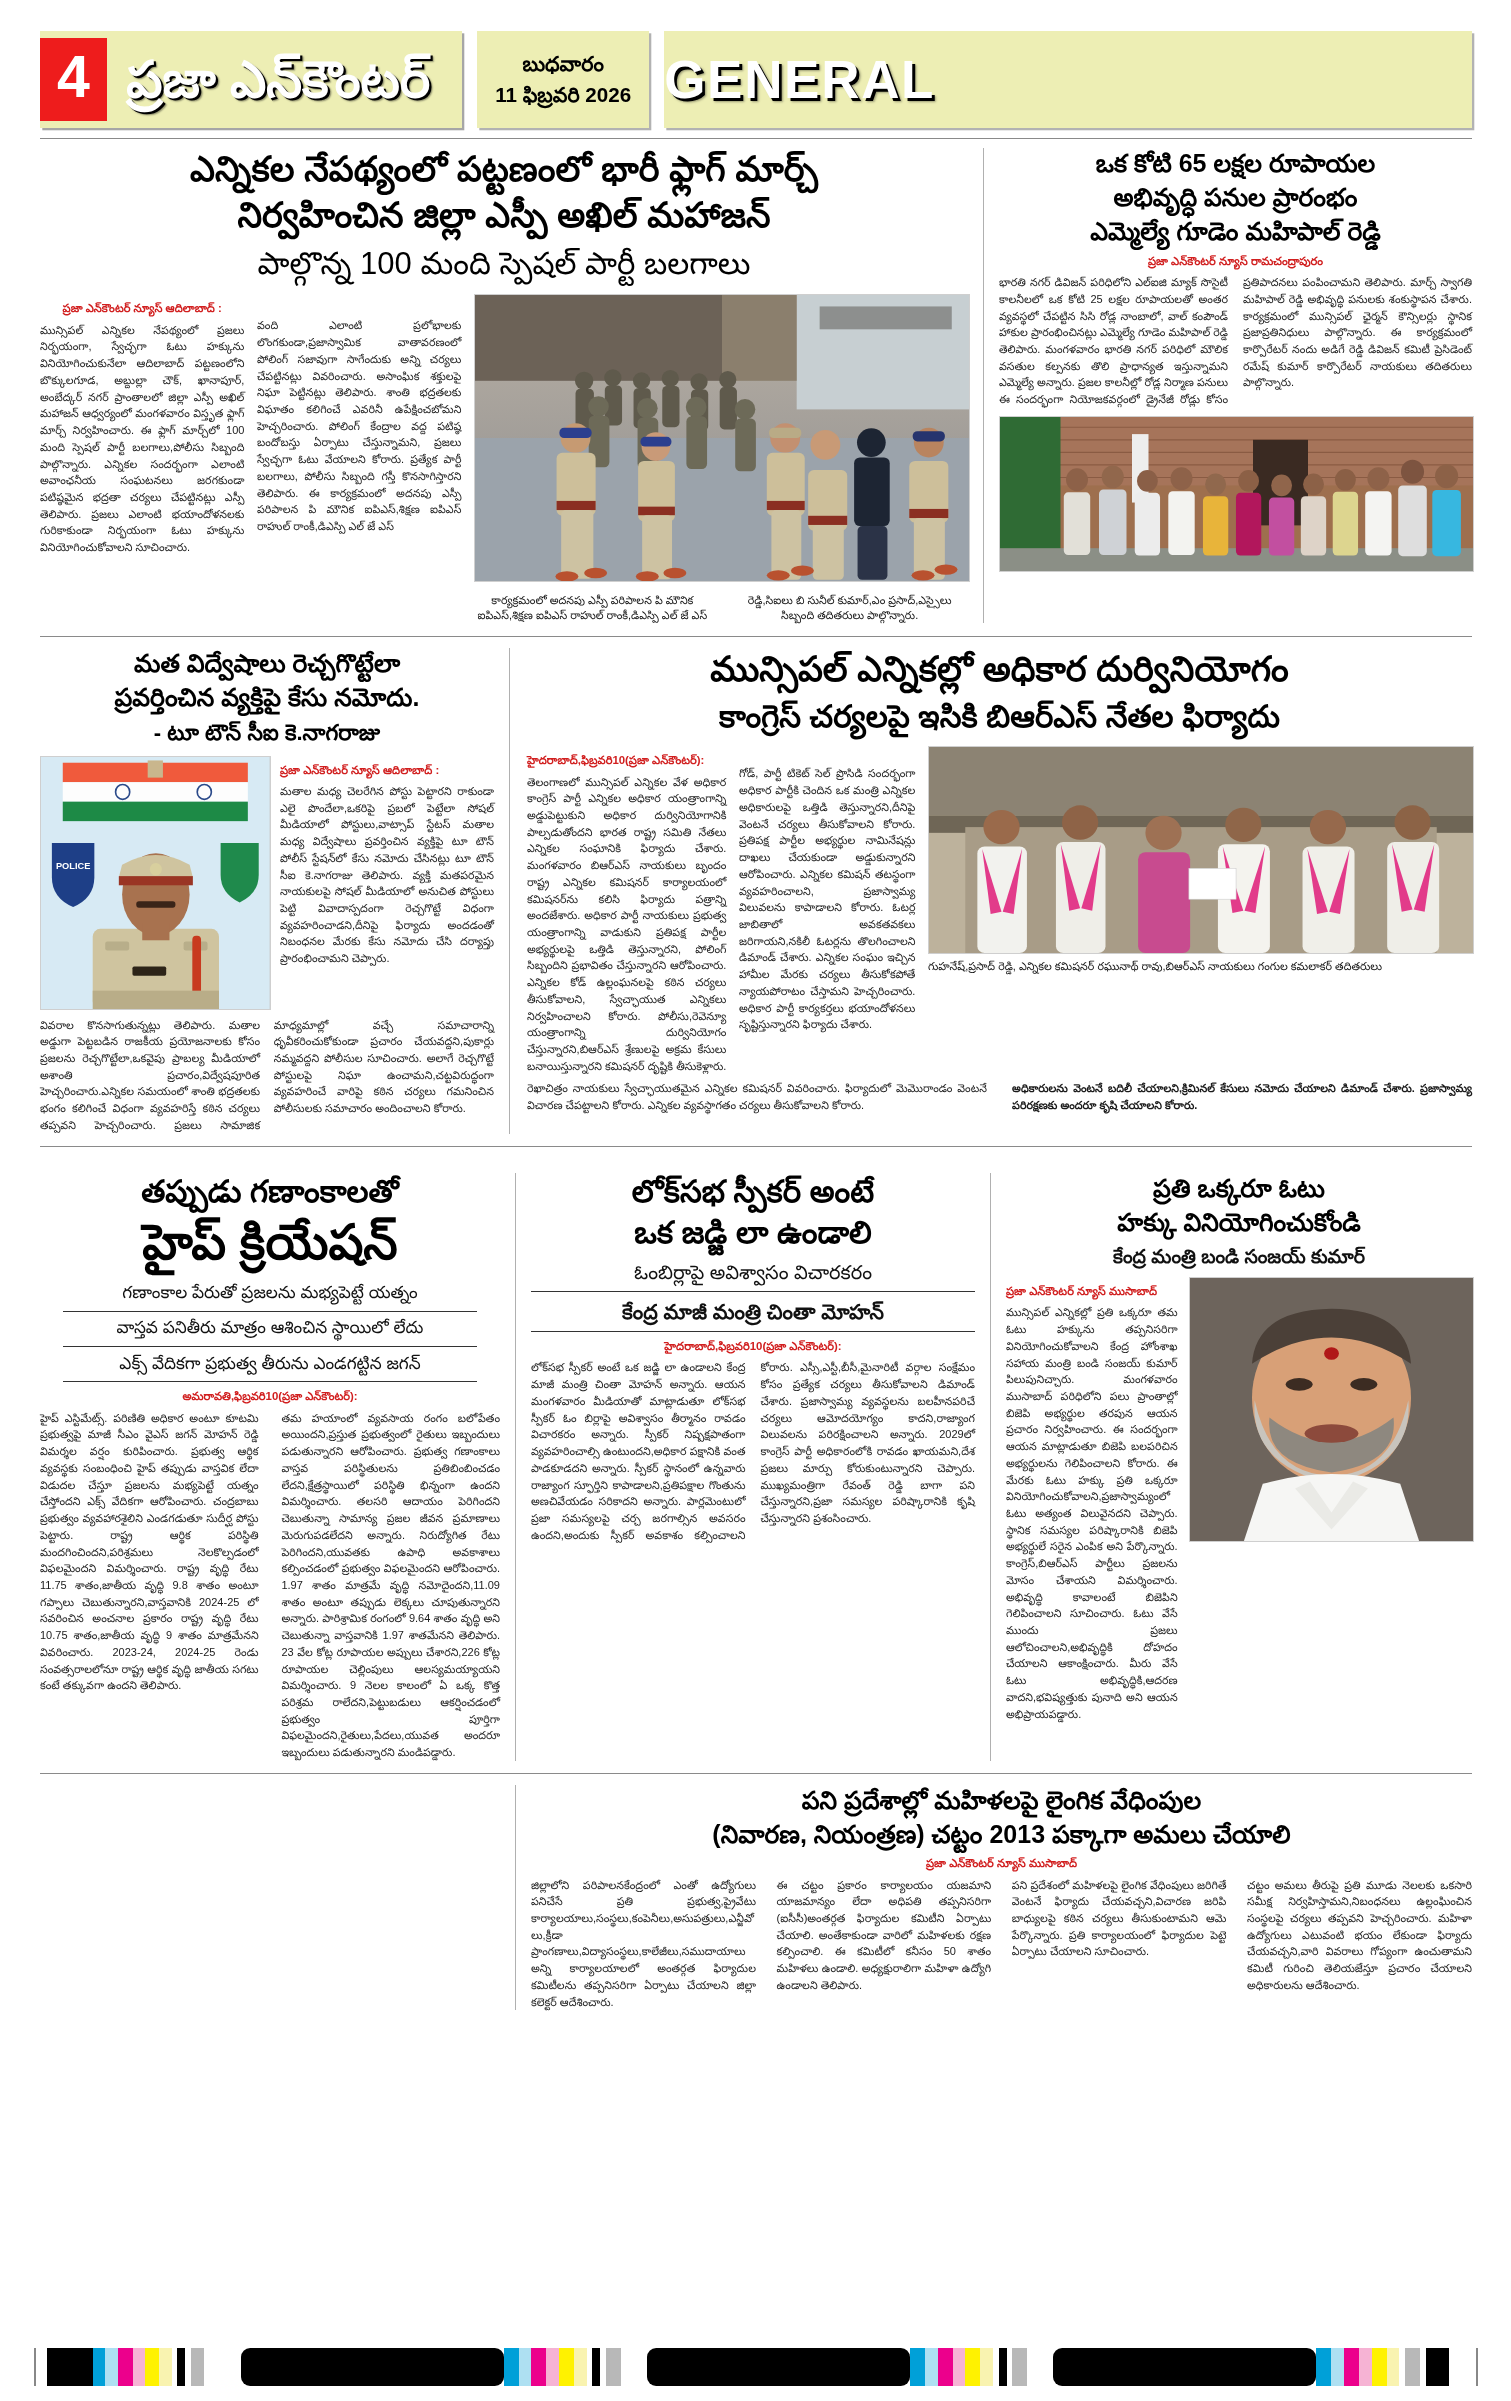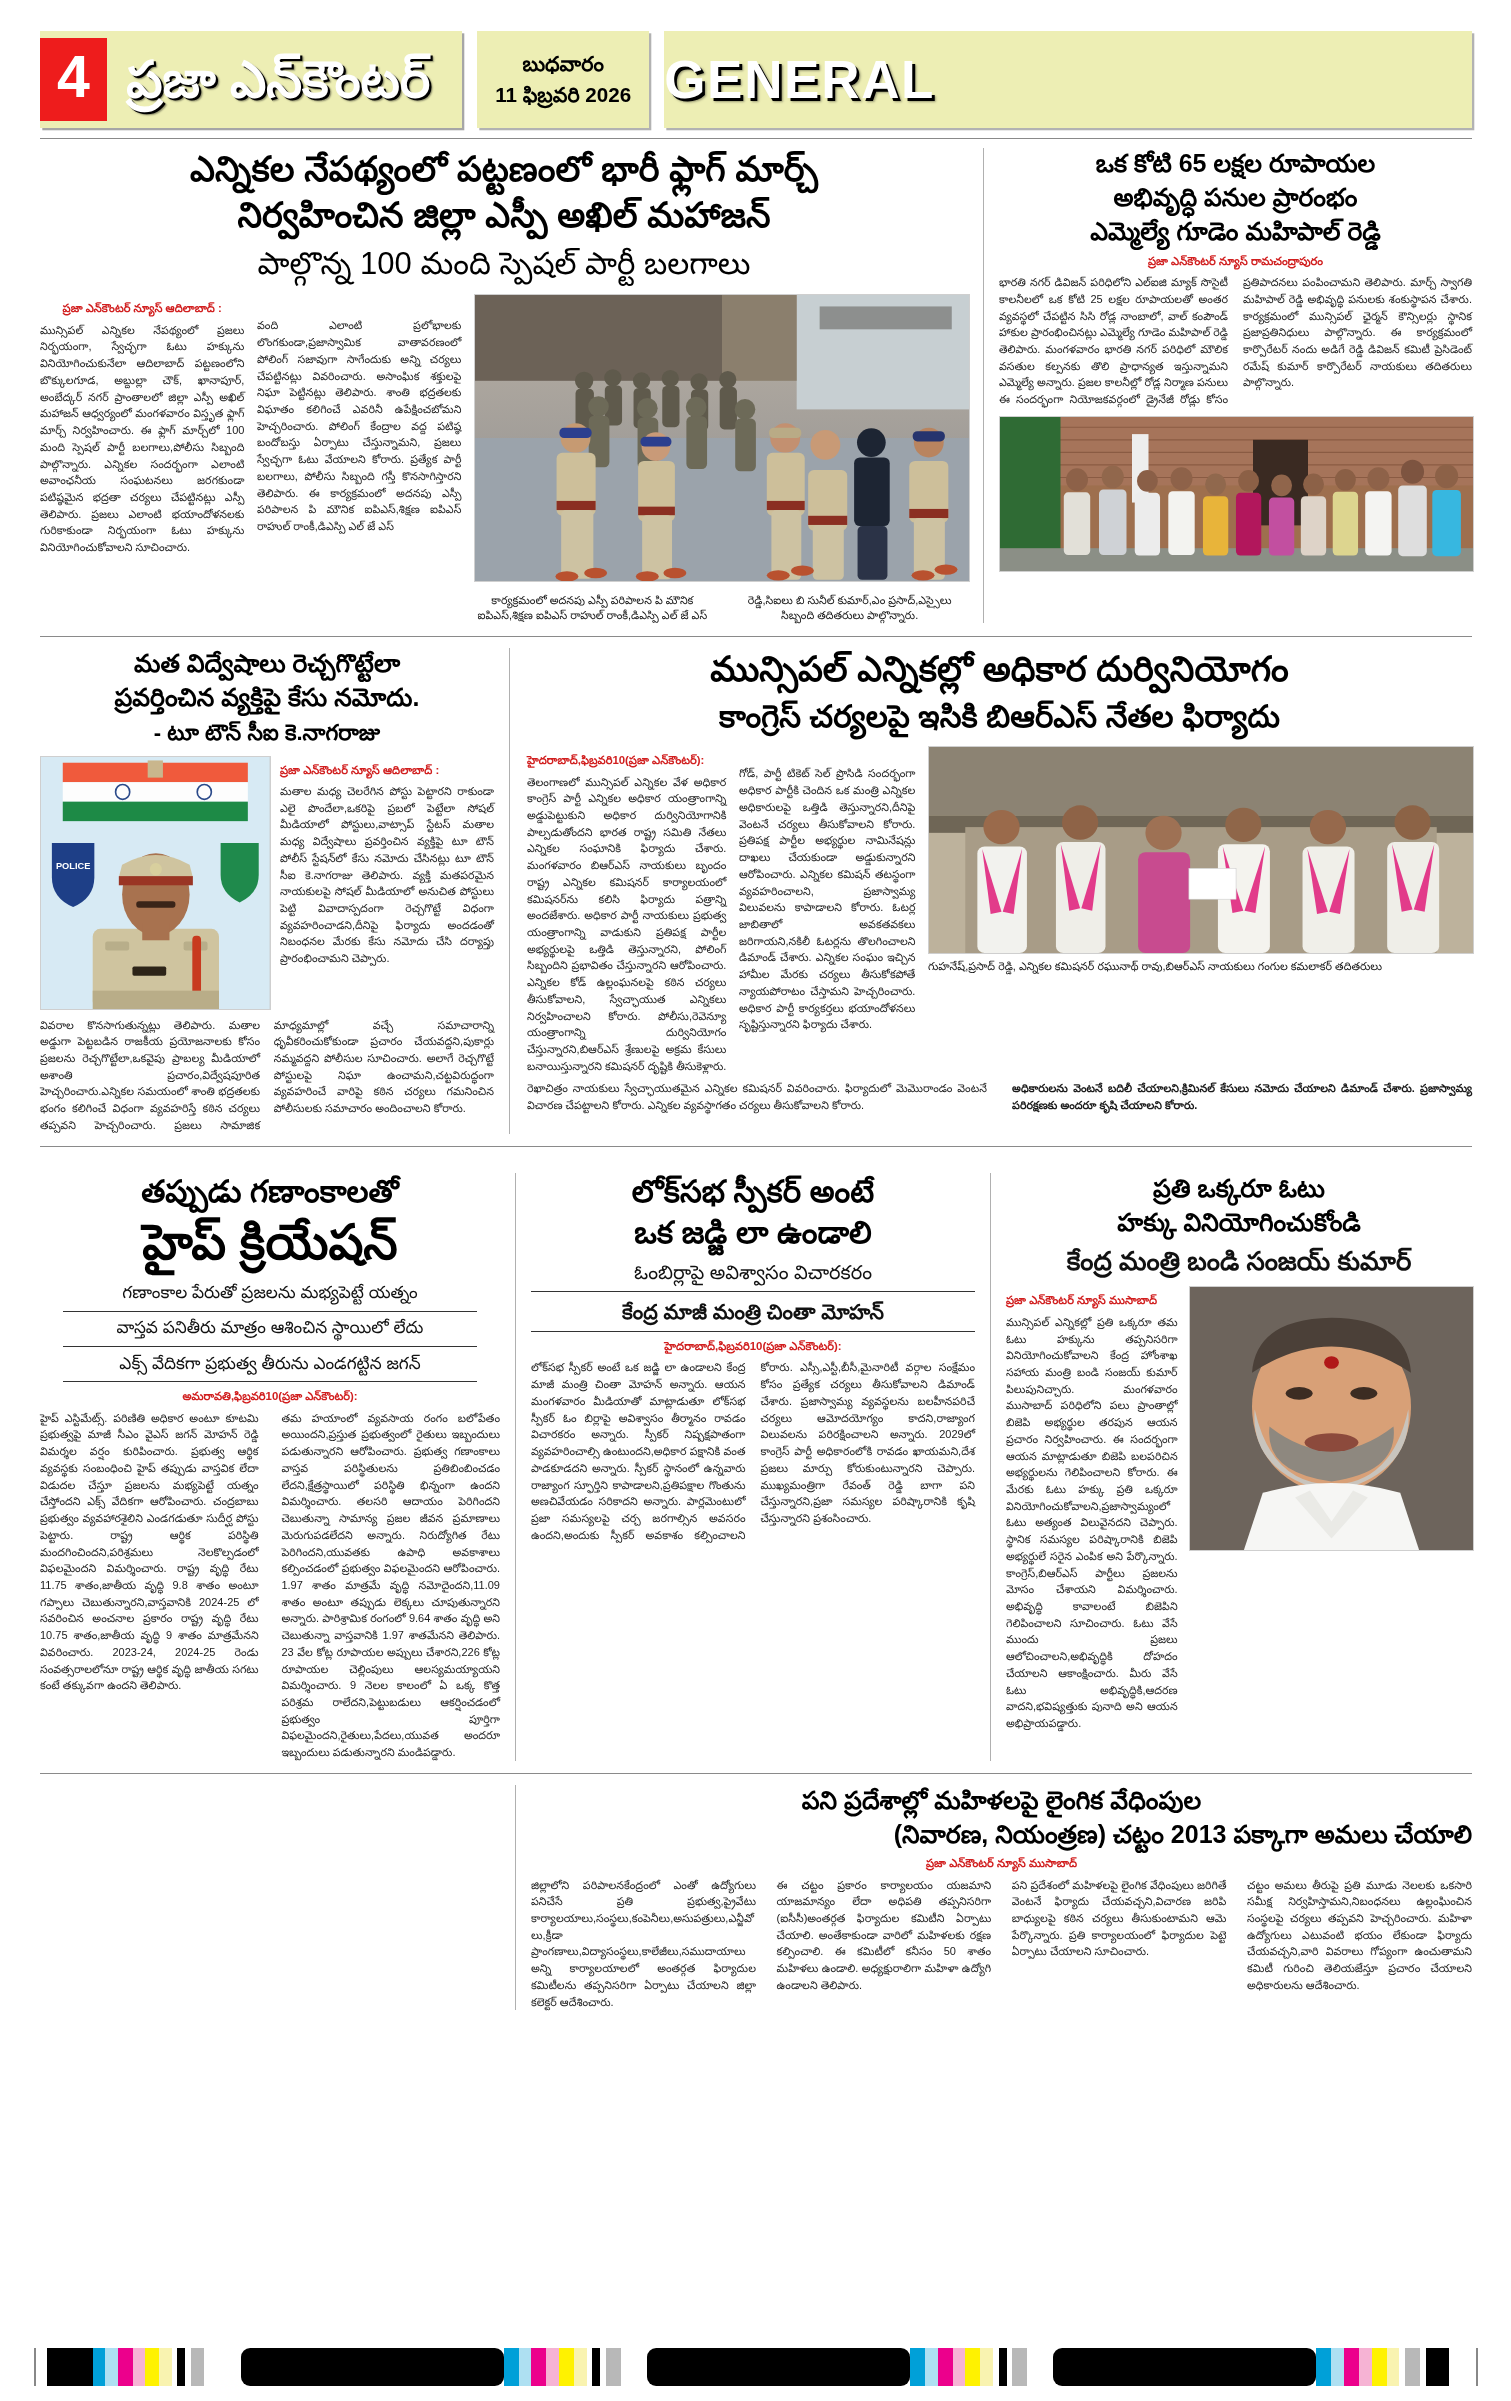--- a/index.html
+++ b/index.html
@@ -468,21 +468,21 @@
         <hr class="rule-line2">
         <div class="sub" style="font-size:20.6px;">కేంద్ర మాజీ మంత్రి చింతా మోహన్</div>
         <hr class="rule-line2">
         <div class="byline">హైదరాబాద్,ఫిబ్రవరి10(ప్రజా ఎన్‌కౌంటర్):</div>
         <div class="bt" style="column-count:2;column-gap:15px;">లోక్‌సభ స్పీకర్ అంటే ఒక జడ్జి లా ఉండాలని కేంద్ర మాజీ మంత్రి చింతా మోహన్ అన్నారు. ఆయన మంగళవారం మీడియాతో మాట్లాడుతూ లోక్‌సభ స్పీకర్ ఓం బిర్లాపై అవిశ్వాసం తీర్మానం రావడం విచారకరం అన్నారు. స్పీకర్ నిష్పక్షపాతంగా వ్యవహరించాల్సి ఉంటుందని,అధికార పక్షానికి వంత పాడకూడదని అన్నారు. స్పీకర్ స్థానంలో ఉన్నవారు రాజ్యాంగ స్ఫూర్తిని కాపాడాలని,ప్రతిపక్షాల గొంతును అణచివేయడం సరికాదని అన్నారు. పార్లమెంటులో ప్రజా సమస్యలపై చర్చ జరగాల్సిన అవసరం ఉందని,అందుకు స్పీకర్ అవకాశం కల్పించాలని కోరారు. ఎస్సీ,ఎస్టీ,బీసీ,మైనారిటీ వర్గాల సంక్షేమం కోసం ప్రత్యేక చర్యలు తీసుకోవాలని డిమాండ్ చేశారు. ప్రజాస్వామ్య వ్యవస్థలను బలహీనపరిచే చర్యలు ఆమోదయోగ్యం కాదని,రాజ్యాంగ విలువలను పరిరక్షించాలని అన్నారు. 2029లో కాంగ్రెస్ పార్టీ అధికారంలోకి రావడం ఖాయమని,దేశ ప్రజలు మార్పు కోరుకుంటున్నారని చెప్పారు. ముఖ్యమంత్రిగా రేవంత్ రెడ్డి బాగా పని చేస్తున్నారని,ప్రజా సమస్యల పరిష్కారానికి కృషి చేస్తున్నారని ప్రశంసించారు.</div>
       </div>
 
       <div class="col vrule" style="flex:1 1 auto;padding-left:15px;">
         <div class="hl hl-lg">ప్రతి ఒక్కరూ ఓటు</div>
         <div class="hl hl-lg" style="margin-top:3.4px;">హక్కు వినియోగించుకోండి</div>
-        <div class="sub" style="margin-top:6.9px;font-size:26px;">కేంద్ర మంత్రి బండి సంజయ్ కుమార్</div>
+        <div class="sub" style="margin-top:6.9px;font-size:19px;">కేంద్ర మంత్రి బండి సంజయ్ కుమార్</div>
         <div class="row" style="margin-top:6.9px;">
           <div class="col" style="flex:0 0 183px;padding-right:11.4px;">
             <div class="byline left">ప్రజా ఎన్‌కౌంటర్ న్యూస్ ముసాబాద్</div>
             <div class="bt">మున్సిపల్ ఎన్నికల్లో ప్రతి ఒక్కరూ తమ ఓటు హక్కును తప్పనిసరిగా వినియోగించుకోవాలని కేంద్ర హోంశాఖ సహాయ మంత్రి బండి సంజయ్ కుమార్ పిలుపునిచ్చారు. మంగళవారం ముసాబాద్ పరిధిలోని పలు ప్రాంతాల్లో బిజెపి అభ్యర్థుల తరపున ఆయన ప్రచారం నిర్వహించారు. ఈ సందర్భంగా ఆయన మాట్లాడుతూ బిజెపి బలపరిచిన అభ్యర్థులను గెలిపించాలని కోరారు. ఈ మేరకు ఓటు హక్కు ప్రతి ఒక్కరూ వినియోగించుకోవాలని,ప్రజాస్వామ్యంలో ఓటు అత్యంత విలువైనదని చెప్పారు. స్థానిక సమస్యల పరిష్కారానికి బిజెపి అభ్యర్థులే సరైన ఎంపిక అని పేర్కొన్నారు. కాంగ్రెస్,బిఆర్ఎస్ పార్టీలు ప్రజలను మోసం చేశాయని విమర్శించారు. అభివృద్ధి కావాలంటే బిజెపిని గెలిపించాలని సూచించారు. ఓటు వేసే ముందు ప్రజలు ఆలోచించాలని,అభివృద్ధికి దోహదం చేయాలని ఆకాంక్షించారు. మీరు వేసే ఓటు అభివృద్ధికి,ఆదరణ వాదని,భవిష్యత్తుకు పునాది అని ఆయన అభిప్రాయపడ్డారు.</div>
           </div>
           <div class="col" style="flex:1 1 auto;">
             <div class="photo" style="height:263px;">
               <svg viewBox="0 0 420 460" preserveAspectRatio="none" style="width:100%;height:100%;display:block">
                 <rect width="420" height="460" fill="#6d645c"></rect>
                 <ellipse cx="210" cy="210" rx="118" ry="150" fill="#d8a077"></ellipse>
@@ -503,21 +503,21 @@
     </div>
 
     <hr class="hr-thick" style="margin:12.6px 0 0 0;">
 
     <div class="row" style="margin-top:10.3px;">
       <div class="col" style="flex:0 0 475px;padding-right:15px;">
         
       </div>
       <div class="col vrule" style="flex:1 1 auto;padding-left:15px;">
         <div class="hl hl-lg">పని ప్రదేశాల్లో మహిళలపై లైంగిక వేధింపుల</div>
-        <div class="hl hl-lg" style="margin-top:3.4px;text-align:right;">(నివారణ, నియంత్రణ) చట్టం  2013 పక్కాగా అమలు చేయాలి</div>
+        <div class="hl hl-lg" style="margin-top:3.4px;">(నివారణ, నియంత్రణ) చట్టం  2013 పక్కాగా అమలు చేయాలి</div>
         <div class="byline">ప్రజా ఎన్‌కౌంటర్ న్యూస్ ముసాబాద్</div>
         <div class="row">
           <div class="col" style="flex:1 1 25%;padding-right:10.3px;">
             <div class="bt">జిల్లాలోని పరిపాలనకేంద్రంలో ఎంతో ఉద్యోగులు పనిచేసే ప్రతి ప్రభుత్వ,ప్రైవేటు కార్యాలయాలు,సంస్థలు,కంపెనీలు,అసుపత్రులు,ఎన్జీవోలు,క్రీడా ప్రాంగణాలు,విద్యాసంస్థలు,కాలేజీలు,సముదాయాలు అన్ని కార్యాలయాలలో అంతర్గత ఫిర్యాదుల కమిటీలను తప్పనిసరిగా ఏర్పాటు చేయాలని జిల్లా కలెక్టర్ ఆదేశించారు.</div>
           </div>
           <div class="col" style="flex:1 1 25%;padding:0 10.3px;">
             <div class="bt">ఈ చట్టం ప్రకారం కార్యాలయం యజమాని యాజమాన్యం లేదా అధిపతి తప్పనిసరిగా (ఐసీసీ)అంతర్గత ఫిర్యాదుల కమిటీని ఏర్పాటు చేయాలి. అంతేకాకుండా వారిలో మహిళలకు రక్షణ కల్పించాలి. ఈ కమిటీలో కనీసం 50 శాతం మహిళలు ఉండాలి. అధ్యక్షురాలిగా మహిళా ఉద్యోగి ఉండాలని తెలిపారు.</div>
           </div>
           <div class="col" style="flex:1 1 25%;padding:0 10.3px;">
             <div class="bt">పని ప్రదేశంలో మహిళలపై లైంగిక వేధింపులు జరిగితే వెంటనే ఫిర్యాదు చేయవచ్చని,విచారణ జరిపి బాధ్యులపై కఠిన చర్యలు తీసుకుంటామని ఆమె పేర్కొన్నారు. ప్రతి కార్యాలయంలో ఫిర్యాదుల పెట్టె ఏర్పాటు చేయాలని సూచించారు.</div>

